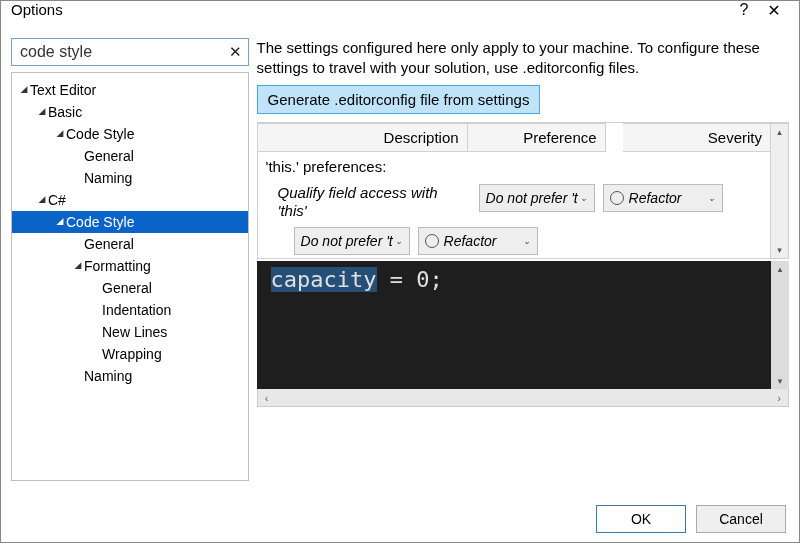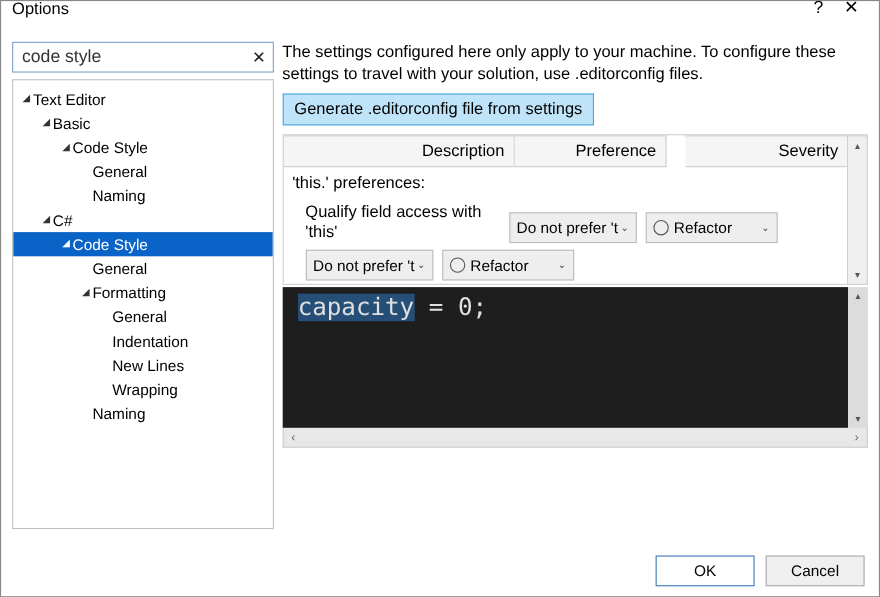--- a/index.html
+++ b/index.html
@@ -11,22 +11,22 @@
     background: #fff;
     width: 800px;
     height: 543px;
     overflow: hidden;
     border: 1px solid #888;
   }
   
   .titlebar {
     height: 32px;
     display: flex;
-    align-items: flex-end;
-    padding: 16px 10px;
+    align-items: flex-start;
+    padding: 0 10px;
   }
   .titlebar .title { font-size: 15px; flex: 0 0 auto; }
   .titlebar .spacer { flex: 1 1 auto; }
   .titlebar .tbtn { width: 30px; text-align: center; font-size: 16px; cursor: pointer; }
   
   .content {
     display: flex;
     height: 448px;
     padding: 5px 10px 0 10px;
     gap: 8px;
@@ -76,27 +76,27 @@
   .thead .th {
     border:1px solid #d0d0d0; border-left:none; background:#f5f5f5;
     padding:5px 8px; font-size:15px; text-align:right;
   }
   .thead .th:first-child { border-left:1px solid #d0d0d0; }
   .th-desc { width: 211px; }
   .th-pref { width: 138px; }
   .th-sev  { flex:1 1 auto;margin-left:17px; }
   .tbody { border:1px solid #d0d0d0; border-top:none; }
   .tgroup { padding:6px 8px; font-size:15px; }
-  .trow { display:flex; align-items:flex-end; padding:3px 0 3px 20px; }
+  .trow { display:flex; align-items:flex-start; padding:3px 0 3px 20px;font-style:italic; }
   .trow .desc { width: 185px; font-size:15px; line-height:1.25; padding-right:6px;}
   .trow .pref, .trow .sev {
     border:1px solid #bbb; background:#eee; height:28px;
     display:flex; align-items:center; font-size:14px; cursor:pointer;
   }
-  .trow .pref { width: 116px; margin-right:8px; padding:0 6px; justify-content:space-between;}
+  .trow .pref { width: 116px; margin-right:8px; padding:0 6px; justify-content:space-between;margin-left:16px;}
   .trow .sev  { width: 120px; padding:0 6px; justify-content:space-between;}
   .dropcaret { font-size:9px; color:#444; }
   .radio { width:14px; height:14px; border:1.5px solid #555; border-radius:50%; display:inline-block; margin-right:5px; flex:0 0 auto;}
   .vscroll { width:18px; background:#efefef; border:1px solid #d0d0d0; border-left:none; position:relative;}
   .vscroll .up, .vscroll .down { height:16px; text-align:center; font-size:9px; color:#555; line-height:16px; cursor:pointer;}
   .vscroll .down { position:absolute; bottom:0; left:0; right:0;}
   
   .codeblk { margin-top:2px; display:flex; height:128px; }
   .codearea {
     flex:1 1 auto; background:#1e1e1e; color:#e0e0e0;

